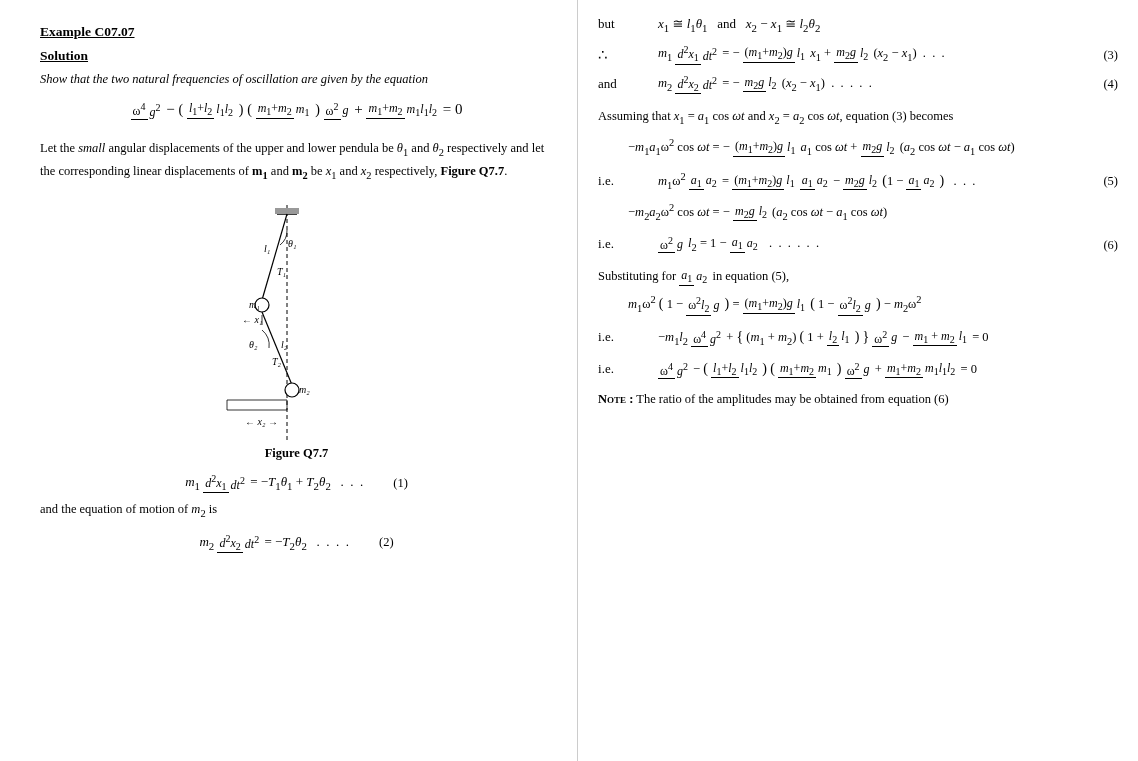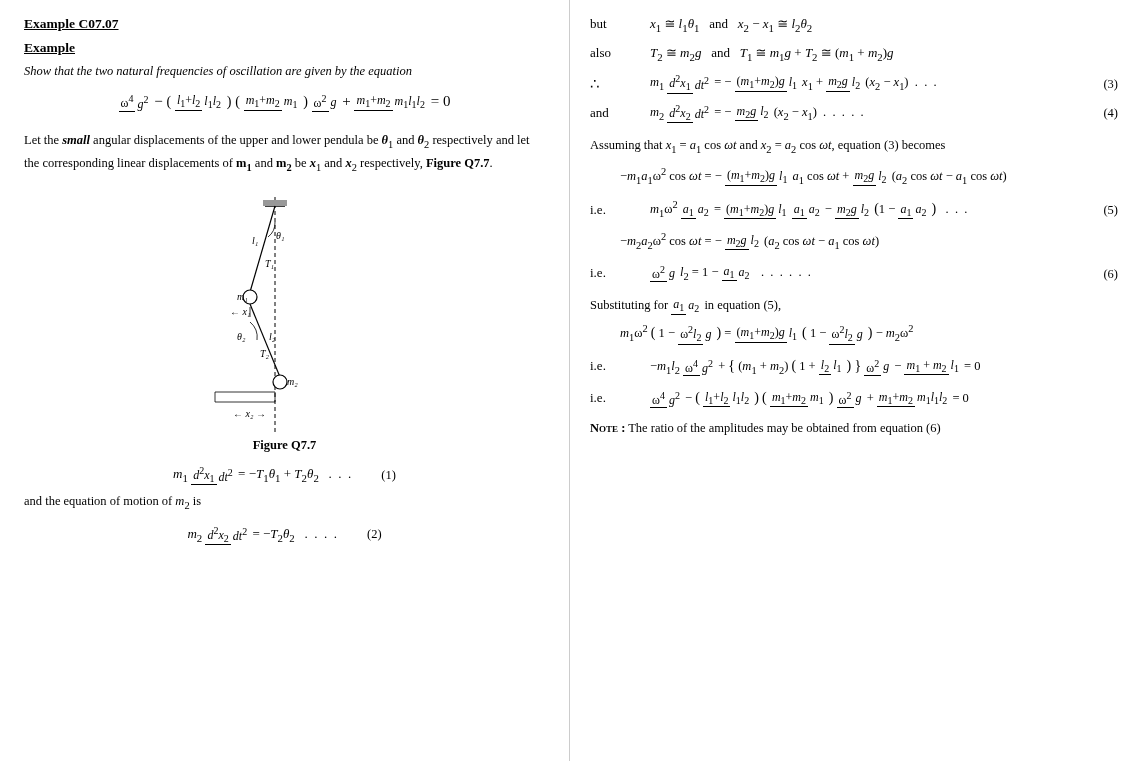--- a/index.html
+++ b/index.html
@@ -7,22 +7,23 @@
       background: #fff;
       font-family: 'Times New Roman', Times, serif;
       font-size: 13px;
       color: #000;
       width: 1138px;
       min-height: 761px;
       display: flex;
     }
     .left-panel {
       width: 570px;
-      padding: 16px 24px;
+      padding: 24px 24px;
       border-right: 1px solid #ccc;
+      margin-left: 16px;
     }
     .right-panel {
       width: 568px;
       padding: 14px 20px;
     }
     .example-title {
       font-weight: bold;
       text-decoration: underline;
       font-size: 13.5px;
       margin-bottom: 8px;
@@ -57,21 +58,21 @@
       font-weight: bold;
       text-decoration: underline;
       font-size: 13.5px;
       margin-bottom: 10px;
     }
     .solution-text {
       font-size: 12.5px;
       line-height: 1.6;
       margin-bottom: 10px;
     }
-    .solution-text i { font-style: italic; font-weight: bold; }
+    .solution-text i { font-style: italic; }
     .figure-area {
       display: flex;
       flex-direction: column;
       align-items: center;
       margin: 16px 0 12px 0;
     }
     .figure-caption {
       font-size: 12.5px;
       font-weight: bold;
       margin-top: 6px;
@@ -140,21 +141,21 @@
       font-weight: bold;
     }
     svg text { font-family: 'Times New Roman', serif; }
   </style>
 </head>
 <body>
 
 <div class="left-panel">
   <div class="example-title">Example C07.07</div>
 
-  <div class="section-title">Example</div>
+  <div class="section-title">Solution</div>
 
 
   <div class="show-text">
     Show that the two natural frequencies of oscillation are given by the equation
   </div>
 
   <div class="formula-block">
     <span style="font-size:15px;">
       <span class="frac">
           <span class="num">ω<sup>4</sup></span>
@@ -270,26 +271,20 @@
 
 <div class="right-panel">
 
   <div class="rp-row">
     <span class="rp-label">but</span>
     <span class="rp-content">
       <i>x</i><sub>1</sub> ≅ <i>l</i><sub>1</sub><i>θ</i><sub>1</sub>&nbsp;&nbsp; and &nbsp;&nbsp;<i>x</i><sub>2</sub> − <i>x</i><sub>1</sub> ≅ <i>l</i><sub>2</sub><i>θ</i><sub>2</sub>
     </span>
   </div>
 
-  <div class="rp-row">
-    <span class="rp-label">also</span>
-    <span class="rp-content">
-      <i>T</i><sub>2</sub> ≅ <i>m</i><sub>2</sub><i>g</i>&nbsp;&nbsp; and &nbsp;&nbsp;<i>T</i><sub>1</sub> ≅ <i>m</i><sub>1</sub><i>g</i> + <i>T</i><sub>2</sub> ≅ (<i>m</i><sub>1</sub> + <i>m</i><sub>2</sub>)<i>g</i>
-    </span>
-  </div>
 
   <div class="rp-row" style="margin-top:6px; align-items:center;">
     <span class="rp-label" style="font-size:15px;">∴</span>
     <span class="rp-content" style="font-size:12.5px;">
       <i>m</i><sub>1</sub>
       <span class="frac">
           <span class="num"><i>d</i><sup>2</sup><i>x</i><sub>1</sub></span>
           <span class="den"><i>dt</i><sup>2</sup></span>
         </span>
       = −

